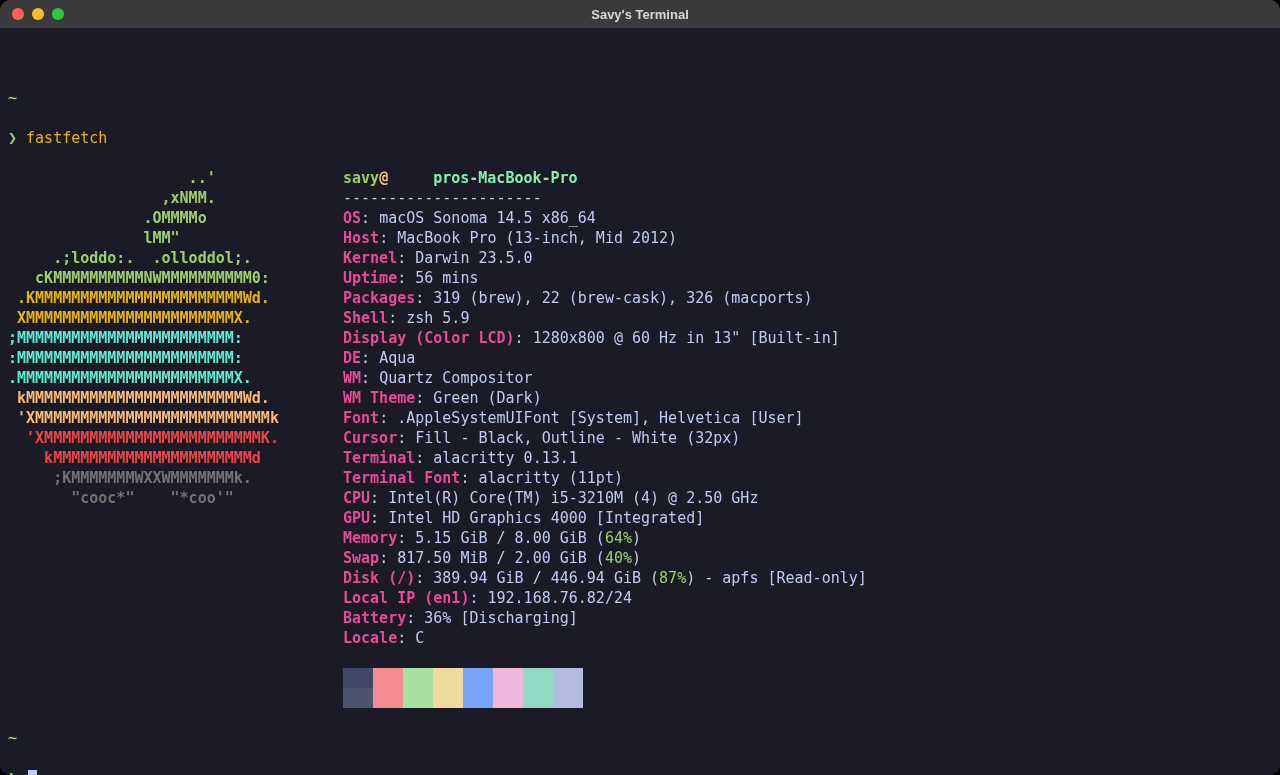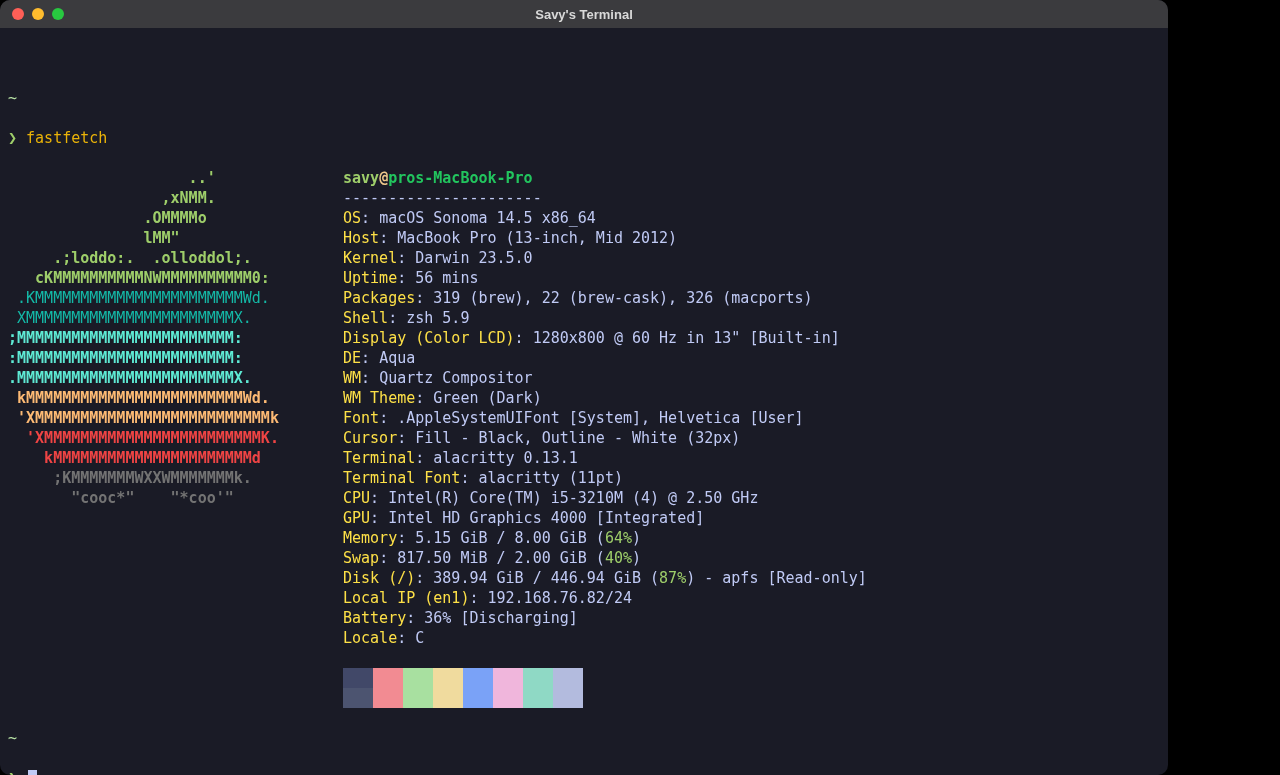--- a/index.html
+++ b/index.html
@@ -1,18 +1,18 @@
 <!DOCTYPE html>
 <html><head>
 <meta charset="utf-8">
 <style>
   * { margin: 0; padding: 0; box-sizing: border-box; }
   html, body { width: 1280px; height: 775px; overflow: hidden; background: #000; }
   .window {
-    width: 1168px; height: 775px;
+    width: 1280px; height: 775px;
     background: #1a1b26;
     border-radius: 10px;
     display: flex; flex-direction: column;
     font-family: "Menlo", "Monaco", "Consolas", monospace;
   }
   .titlebar {
     height: 28px;
     background: #3b3b3e;
     border-top-left-radius: 10px;
     border-top-right-radius: 10px;
@@ -53,28 +53,28 @@
     flex-shrink: 0;
   }
   .info-col {
     flex: 1;
   }
   .tilde  { color: #b8e3a5; }
   .prompt { color: #9ece6a; font-weight: bold; }
   .cmd    { color: #eab308; }
   .user   { color: #9ece6a; font-weight: bold; }
   .at     { color: #f0c98c; font-weight: bold; }
-  .host   { color: #22c55e; font-weight: bold; }
+  .host   { color: #86efac; font-weight: bold; padding-left: 45px; }
   .sep    { color: #c0caf5; }
-  .key    { color: #fde047; font-weight: normal; }
+  .key    { color: #ec4899; font-weight: bold; }
   .val    { color: #c0caf5; }
   .pct    { color: #9ece6a; }
 
   .logo-green  { color: #9ece6a; font-weight: bold; }
-  .logo-yellow { color: #14b8a6; font-weight: normal; }
+  .logo-yellow { color: #eab308; font-weight: bold; }
   .logo-red    { color: #5eead4; font-weight: bold; }
   .logo-pink   { color: #fdba74; font-weight: bold; }
   .logo-purple { color: #ef4444; font-weight: bold; }
   .logo-blue   { color: #737373; font-weight: bold; }
 
   .swatches {
     margin-top: 20px;
     display: flex; flex-direction: column;
   }
   .swatch-row { display: flex; }

